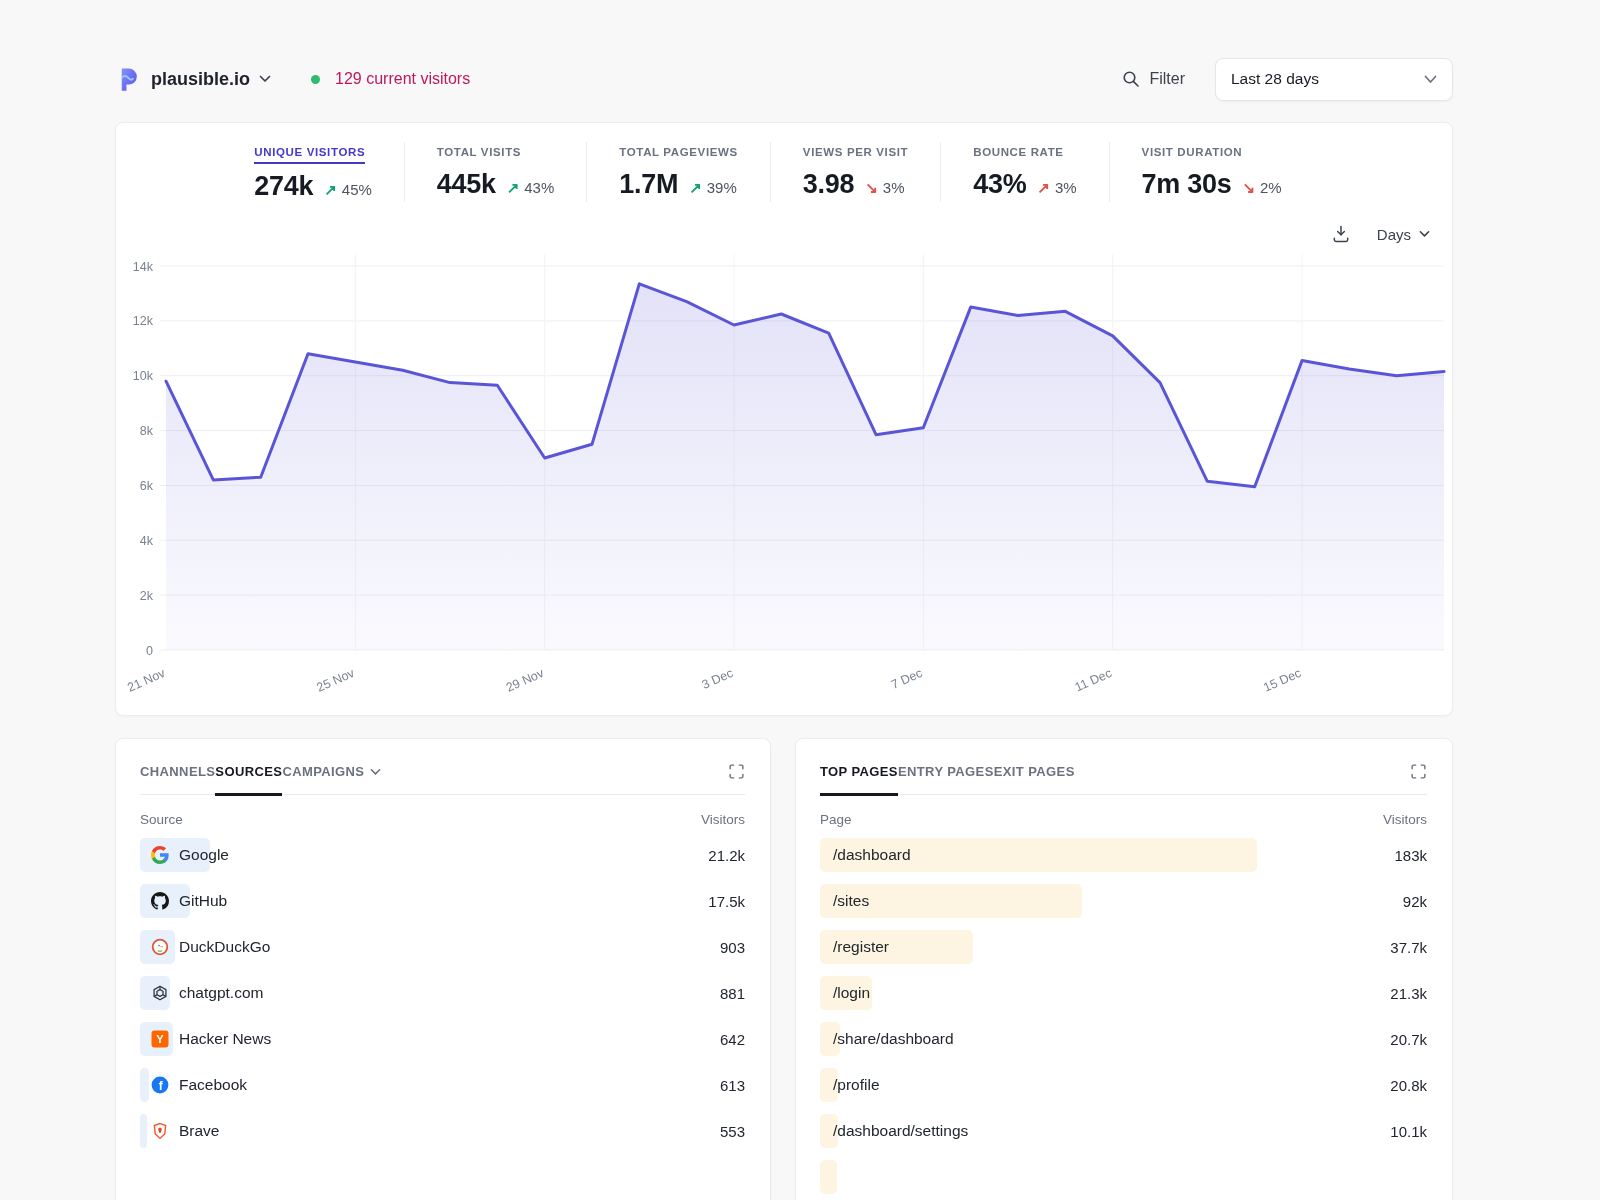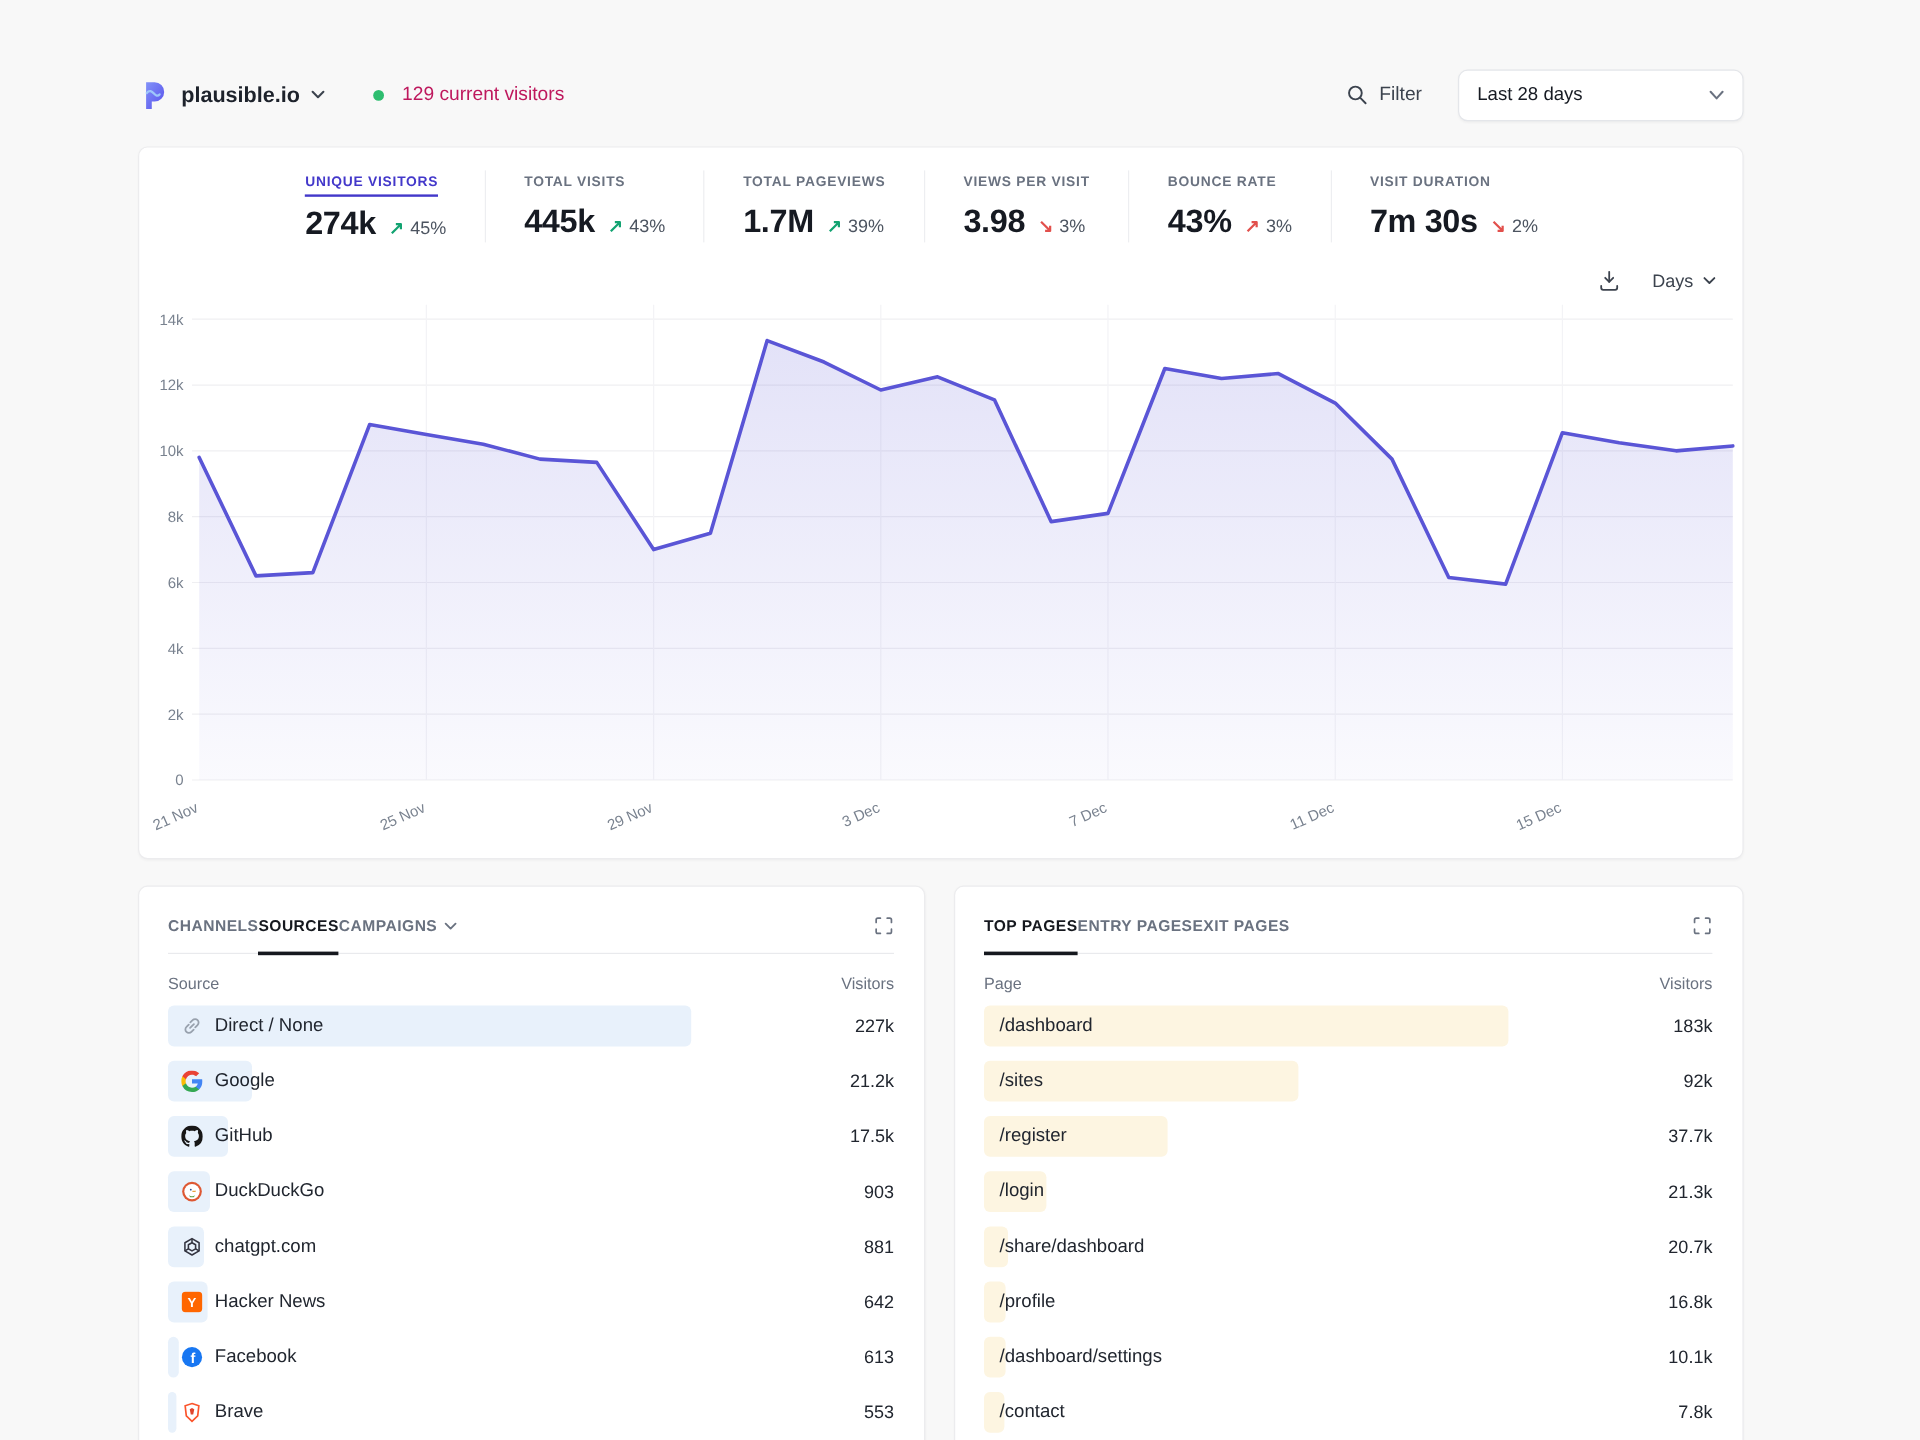--- a/index.html
+++ b/index.html
@@ -274,34 +274,20 @@
               <path d="M8 21H5a2 2 0 0 1-2-2v-3"></path>
             </svg>
         </span>
       </div>
       <div class="cols">
         <span>Source</span>
         <span>Visitors</span>
       </div>
       <div id="src-rows">
     <div class="row">
-      <span class="bar" style="background:#e8f1fb;width:72.00%"></span>
-      <span class="row-main">
-        <span class="src-icon">
-                <svg width="18" height="18" viewBox="0 0 18 18" fill="none" stroke="#98a1ad" stroke-width="1.5" stroke-linecap="round">
-                  <path d="M7.4 10.6l3.2-3.2"></path>
-                  <path d="M6.3 7.9 4.4 9.8a2.9 2.9 0 1 0 4.1 4.1l1.9-1.9"></path>
-                  <path d="M11.7 10.1l1.9-1.9a2.9 2.9 0 1 0-4.1-4.1L7.6 6"></path>
-                </svg>
-              </span>
-        <span>Direct / None</span>
-      </span>
-      <span class="row-val">227k</span>
-    </div>
-    <div class="row">
       <span class="bar" style="background:#e8f1fb;width:11.52%"></span>
       <span class="row-main">
         <span class="src-icon">
                 <svg width="18" height="18" viewBox="0 0 18 18">
                   <path fill="#4285F4" d="M17.64 9.2c0-.637-.057-1.251-.164-1.84H9v3.481h4.844a4.14 4.14 0 0 1-1.796 2.716v2.259h2.908c1.702-1.567 2.684-3.875 2.684-6.615z"></path>
                   <path fill="#34A853" d="M9 18c2.43 0 4.467-.806 5.956-2.18l-2.908-2.259c-.806.54-1.837.86-3.048.86-2.344 0-4.328-1.584-5.036-3.711H.957v2.332A8.997 8.997 0 0 0 9 18z"></path>
                   <path fill="#FBBC05" d="M3.964 10.71A5.41 5.41 0 0 1 3.682 9c0-.593.102-1.17.282-1.71V4.958H.957A8.996 8.996 0 0 0 0 9c0 1.452.348 2.827.957 4.042l3.007-2.332z"></path>
                   <path fill="#EA4335" d="M9 3.58c1.321 0 2.508.454 3.44 1.345l2.582-2.58C13.463.891 11.426 0 9 0A8.997 8.997 0 0 0 .957 4.958L3.964 7.29C4.672 5.163 6.656 3.58 9 3.58z"></path>
                 </svg>
               </span>
@@ -462,37 +448,29 @@
         <span>/share/dashboard</span>
       </span>
       <span class="row-val">20.7k</span>
     </div>
     <div class="row">
       <span class="bar" style="background:#fdf5e1;width:3.02%"></span>
       <span class="row-main">
 
         <span>/profile</span>
       </span>
-      <span class="row-val">16.8k</span>
+      <span class="row-val">20.8k</span>
     </div>
     <div class="row">
       <span class="bar" style="background:#fdf5e1;width:3.02%"></span>
       <span class="row-main">
 
         <span>/dashboard/settings</span>
       </span>
       <span class="row-val">10.1k</span>
-    </div>
-    <div class="row">
-      <span class="bar" style="background:#fdf5e1;width:2.88%"></span>
-      <span class="row-main">
-
-        <span>/contact</span>
-      </span>
-      <span class="row-val">7.8k</span>
     </div>
           <div class="row">
       <span class="bar" style="background:#fdf5e1;width:2.88%"></span>
           </div>
         </div>
     </div>
   </div>
 </div>
 
 </body></html>

